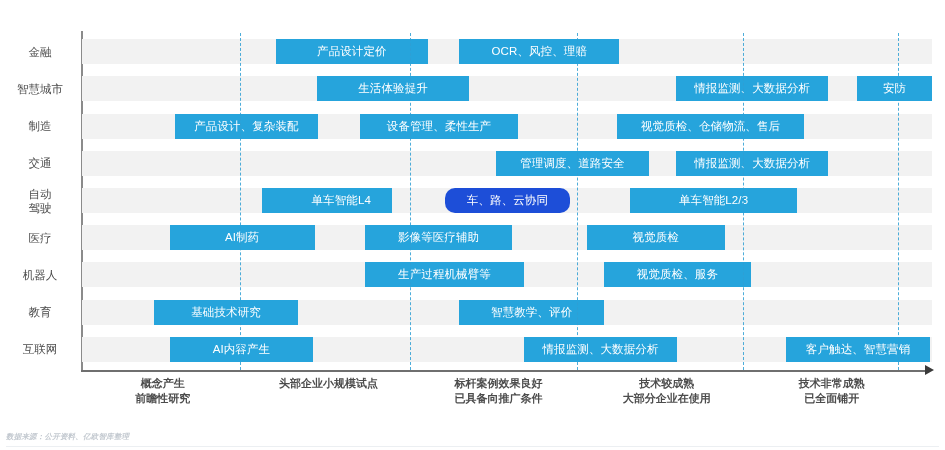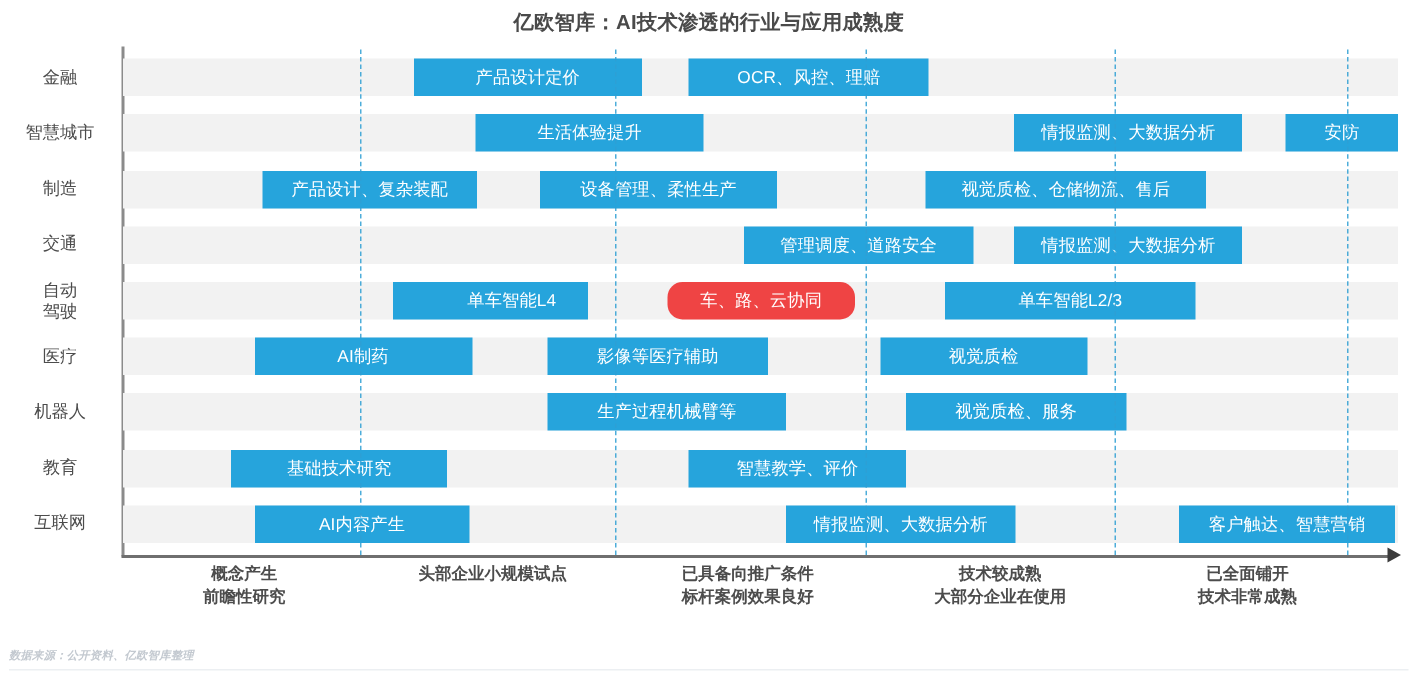--- a/index.html
+++ b/index.html
@@ -104,21 +104,20 @@
   .footer-rule{
     position:absolute;left:6px;top:446px;width:933px;height:1px;
     background:#eceff2;
   }
 </style>
 </head>
 <body>
 
 <div id="chart-root">
 
-  <div class="chart-title">亿欧智库：AI技术渗透的行业与应用成熟度</div>
 
   <div class="y-axis-line"></div>
   <div class="x-axis-line"></div>
   <div class="x-axis-arrow"></div>
 
   <div class="y-label-wrap" id="y-labels">
       <div class="y-label" style="top: 11.6111px;">
         <span style="display: block;">金融</span>
       </div>
       <div class="y-label" style="top: 48.8333px;">
@@ -158,21 +157,21 @@
       <div class="bar" style="left: 775.2px; width: 74.8px; top: 43.3333px; background: rgb(38, 164, 220); color: rgb(255, 255, 255);">安防</div>
       <div class="row-band" style="top: 80.5556px; background: rgb(242, 242, 242);"></div>
       <div class="bar" style="left: 92.65px; width: 143.65px; top: 80.5556px; background: rgb(38, 164, 220); color: rgb(255, 255, 255);">产品设计、复杂装配</div>
       <div class="bar" style="left: 277.95px; width: 158.1px; top: 80.5556px; background: rgb(38, 164, 220); color: rgb(255, 255, 255);">设备管理、柔性生产</div>
       <div class="bar" style="left: 534.65px; width: 187.85px; top: 80.5556px; background: rgb(38, 164, 220); color: rgb(255, 255, 255);">视觉质检、仓储物流、售后</div>
       <div class="row-band" style="top: 117.778px; background: rgb(242, 242, 242);"></div>
       <div class="bar" style="left: 413.95px; width: 153px; top: 117.778px; background: rgb(38, 164, 220); color: rgb(255, 255, 255);">管理调度、道路安全</div>
       <div class="bar" style="left: 594.15px; width: 152.15px; top: 117.778px; background: rgb(38, 164, 220); color: rgb(255, 255, 255);">情报监测、大数据分析</div>
       <div class="row-band" style="top: 155px; background: rgb(242, 242, 242);"></div>
       <div class="bar" style="left: 180.2px; width: 130.05px; top: 155px; background: rgb(38, 164, 220); color: rgb(255, 255, 255); padding-left: 28px;">单车智能L4</div>
-      <div class="bar" style="left: 362.95px; width: 125px; top: 155px; background: #ef4444; color: rgb(255, 255, 255); border-radius: 10px;">车、路、云协同</div>
+      <div class="bar" style="left: 362.95px; width: 125px; top: 155px; background: #1d4ed8; color: rgb(255, 255, 255); border-radius: 10px;">车、路、云协同</div>
       <div class="bar" style="left: 548.25px; width: 166.6px; top: 155px; background: rgb(38, 164, 220); color: rgb(255, 255, 255);">单车智能L2/3</div>
       <div class="row-band" style="top: 192.222px; background: rgb(242, 242, 242);"></div>
       <div class="bar" style="left: 87.55px; width: 145px; top: 192.222px; background: rgb(38, 164, 220); color: rgb(255, 255, 255);">AI制药</div>
       <div class="bar" style="left: 283.05px; width: 147.05px; top: 192.222px; background: rgb(38, 164, 220); color: rgb(255, 255, 255);">影像等医疗辅助</div>
       <div class="bar" style="left: 504.9px; width: 137.7px; top: 192.222px; background: rgb(38, 164, 220); color: rgb(255, 255, 255);">视觉质检</div>
       <div class="row-band" style="top: 229.444px; background: rgb(242, 242, 242);"></div>
       <div class="bar" style="left: 283.05px; width: 158.95px; top: 229.444px; background: rgb(38, 164, 220); color: rgb(255, 255, 255);">生产过程机械臂等</div>
       <div class="bar" style="left: 521.9px; width: 147.05px; top: 229.444px; background: rgb(38, 164, 220); color: rgb(255, 255, 255);">视觉质检、服务</div>
       <div class="row-band" style="top: 266.667px; background: rgb(242, 242, 242);"></div>
       <div class="bar" style="left: 72.25px; width: 143.65px; top: 266.667px; background: rgb(38, 164, 220); color: rgb(255, 255, 255);">基础技术研究</div>
@@ -190,28 +189,28 @@
 
   <div class="x-cat-wrap" id="x-cats">
       <div class="x-cat" style="left: -4.25px; width: 170px;">
         <span>概念产生</span>
         <span>前瞻性研究</span>
       </div>
       <div class="x-cat" style="left: 161.5px; width: 170px;">
         <span>头部企业小规模试点</span>
       </div>
       <div class="x-cat" style="left: 331.5px; width: 170px;">
+        <span>标杆案例效果良好</span>
         <span>已具备向推广条件</span>
-        <span>标杆案例效果良好</span>
       </div>
       <div class="x-cat" style="left: 499.8px; width: 170px;">
         <span>技术较成熟</span>
         <span>大部分企业在使用</span>
       </div>
       <div class="x-cat" style="left: 664.7px; width: 170px;">
+        <span>技术非常成熟</span>
         <span>已全面铺开</span>
-        <span>技术非常成熟</span>
       </div>
     </div>
 
   <div class="source-note">数据来源：公开资料、亿欧智库整理</div>
   <div class="footer-rule"></div>
 </div>
 
 </body></html>

